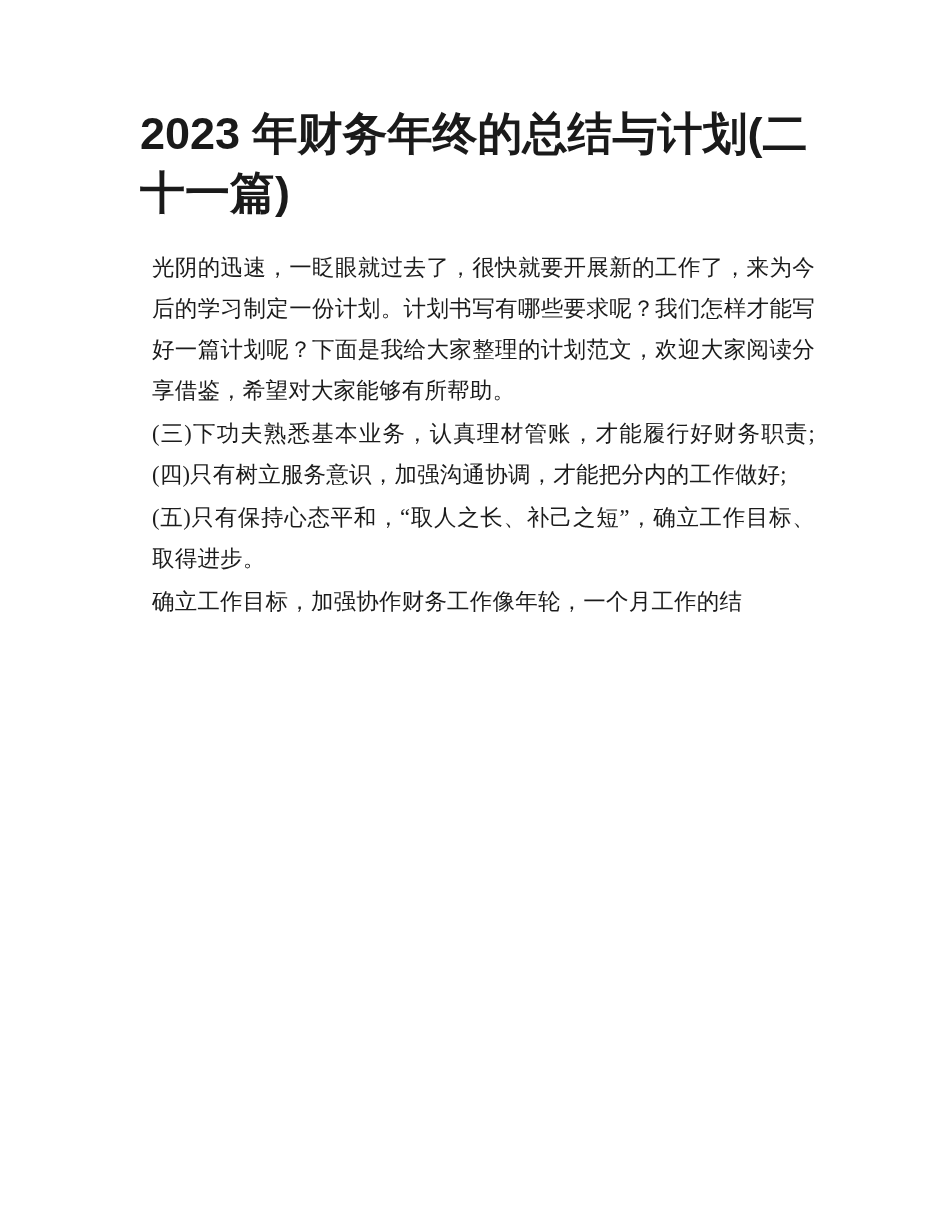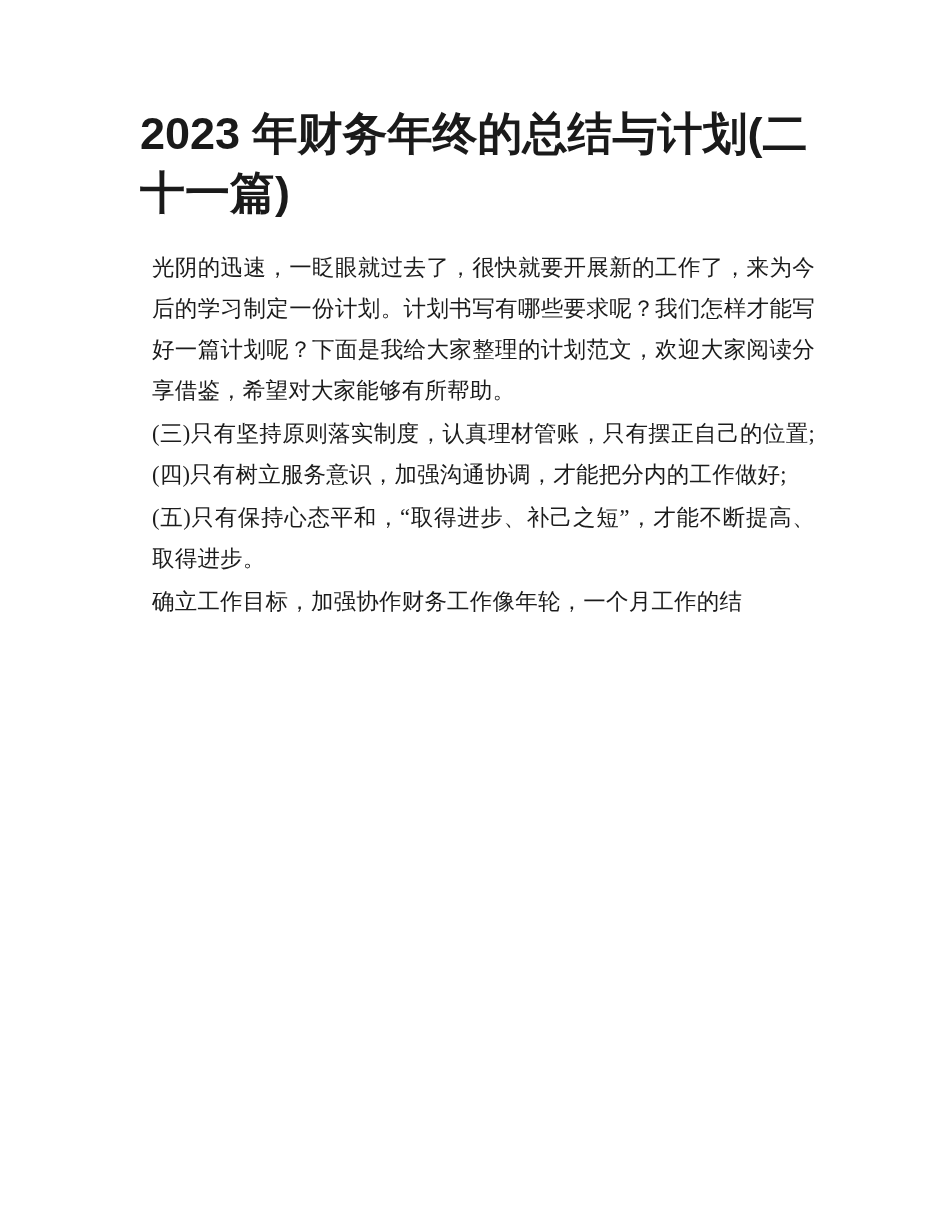--- a/index.html
+++ b/index.html
@@ -48,19 +48,19 @@
 <body>
 
 <div class="page">
 
   <h1 class="doc-title">2023 年财务年终的总结与计划(二十一篇)</h1>
 
   <p class="body-block">光阴的迅速，一眨眼就过去了，很快就要开展新的工作了，来为今后的学习制定一份计划。计划书写有哪些要求呢？我们怎样才能写好一篇计划呢？下面是我给大家整理的计划范文，欢迎大家阅读分享借鉴，希望对大家能够有所帮助。</p>
 
 
 
-  <p class="body-block">(三)只有坚持原则落实制度，认真理材管账，只有摆正自己的位置;(四)只有树立服务意识，加强沟通协调，才能把分内的工作做好;</p>
+  <p class="body-block">(三)下功夫熟悉基本业务，认真理材管账，才能履行好财务职责;(四)只有树立服务意识，加强沟通协调，才能把分内的工作做好;</p>
 
-  <p class="body-block">(五)只有保持心态平和，“取得进步、补己之短”，才能不断提高、取得进步。</p>
+  <p class="body-block">(五)只有保持心态平和，“取人之长、补己之短”，确立工作目标、取得进步。</p>
 
   <p class="body-block tight">确立工作目标，加强协作财务工作像年轮，一个月工作的结</p>
 
 </div>
 
 </body></html>

